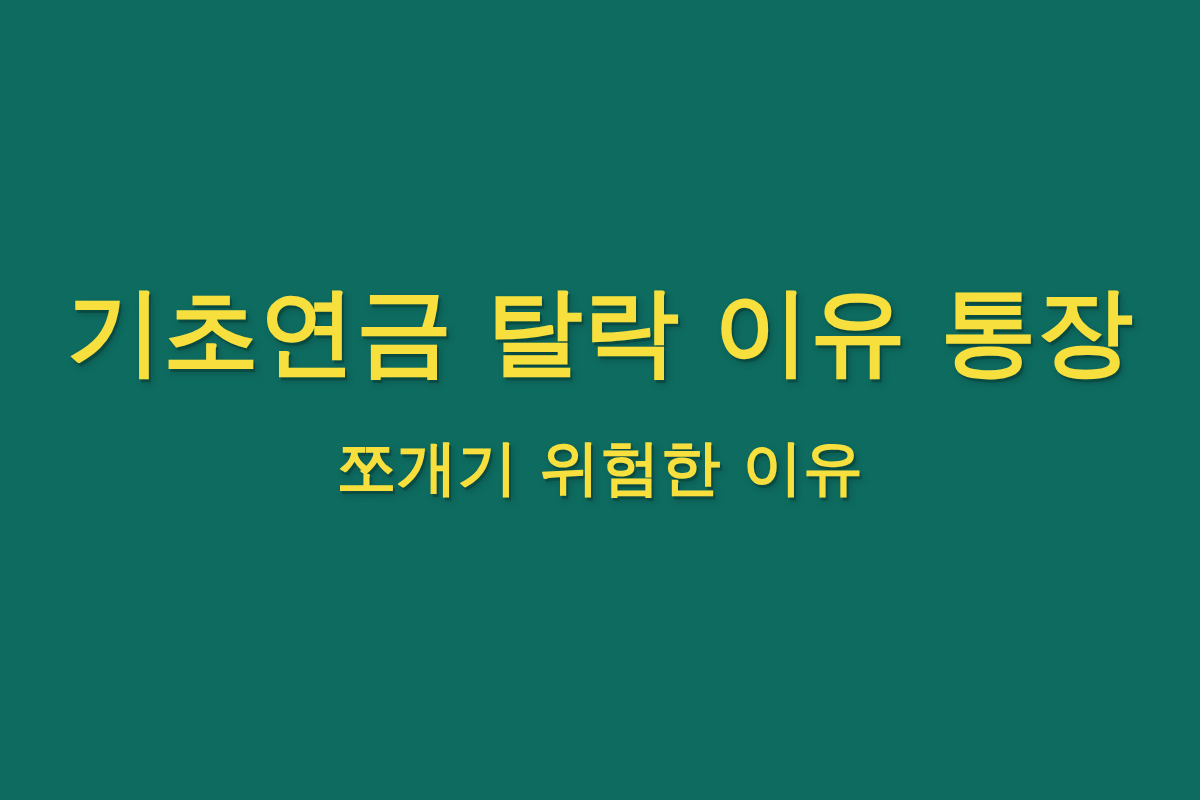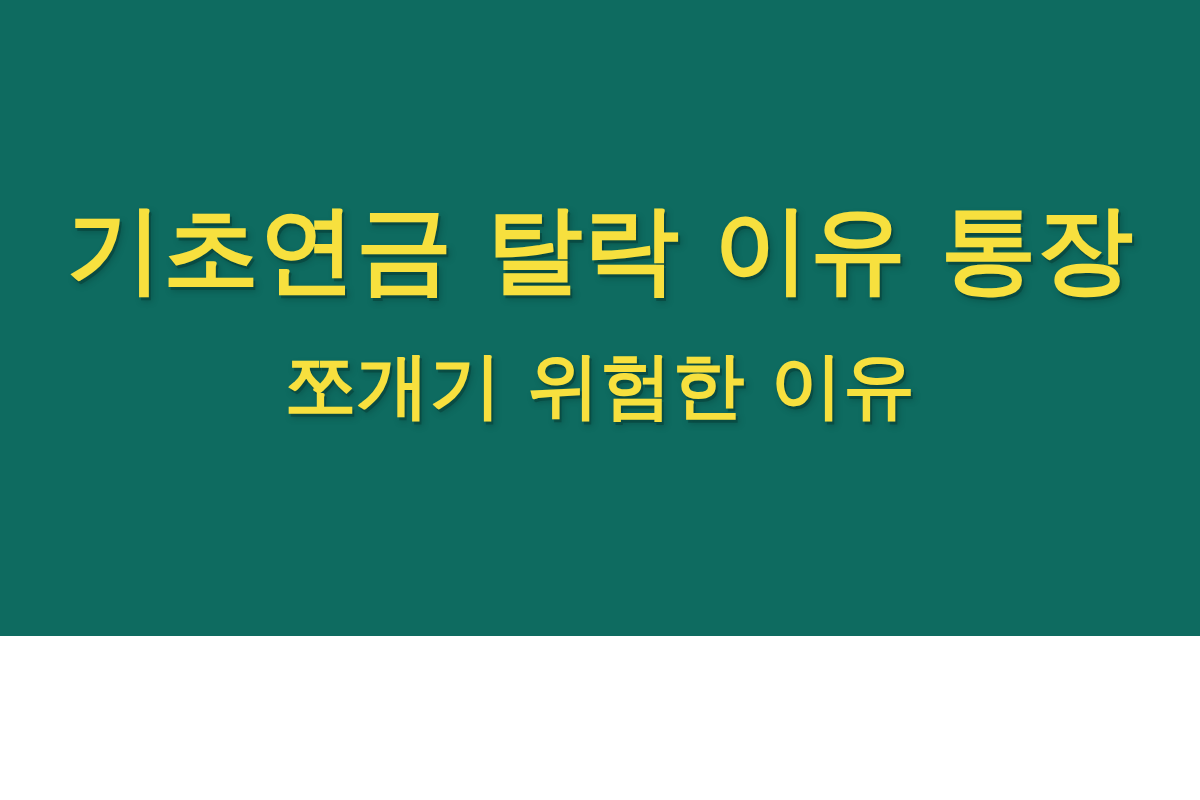--- a/index.html
+++ b/index.html
@@ -13,21 +13,21 @@
     height: 800px;
     overflow: hidden;
     font-family: "DejaVu Sans", "Liberation Sans", sans-serif;
   }
 
   
   .thumbnail-canvas {
     position: relative;
     box-sizing: border-box;
     width: 1200px;
-    height: 636px;
+    height: 800px;
     background-color: #0e6b60;
     display: flex;
     align-items: center;
     justify-content: center;
   }
 
   
   .headline-block {
     width: 1120px;
     text-align: center;
@@ -43,21 +43,21 @@
     font-size: 96px;
     line-height: 136px;
     letter-spacing: 0.5px;
     white-space: nowrap;
     text-shadow:
       2px 3px 0 rgba(8, 62, 55, 0.55),
       3px 4px 6px rgba(6, 48, 43, 0.35);
   }
 
   .headline-line--secondary {
-    font-size: 72px;
+    font-size: 60px;
   }
 </style>
 </head>
 <body>
 
 <div class="thumbnail-canvas">
 
   <div class="headline-block">
 
     <span class="headline-line headline-line--primary">기초연금 탈락 이유 통장</span>

